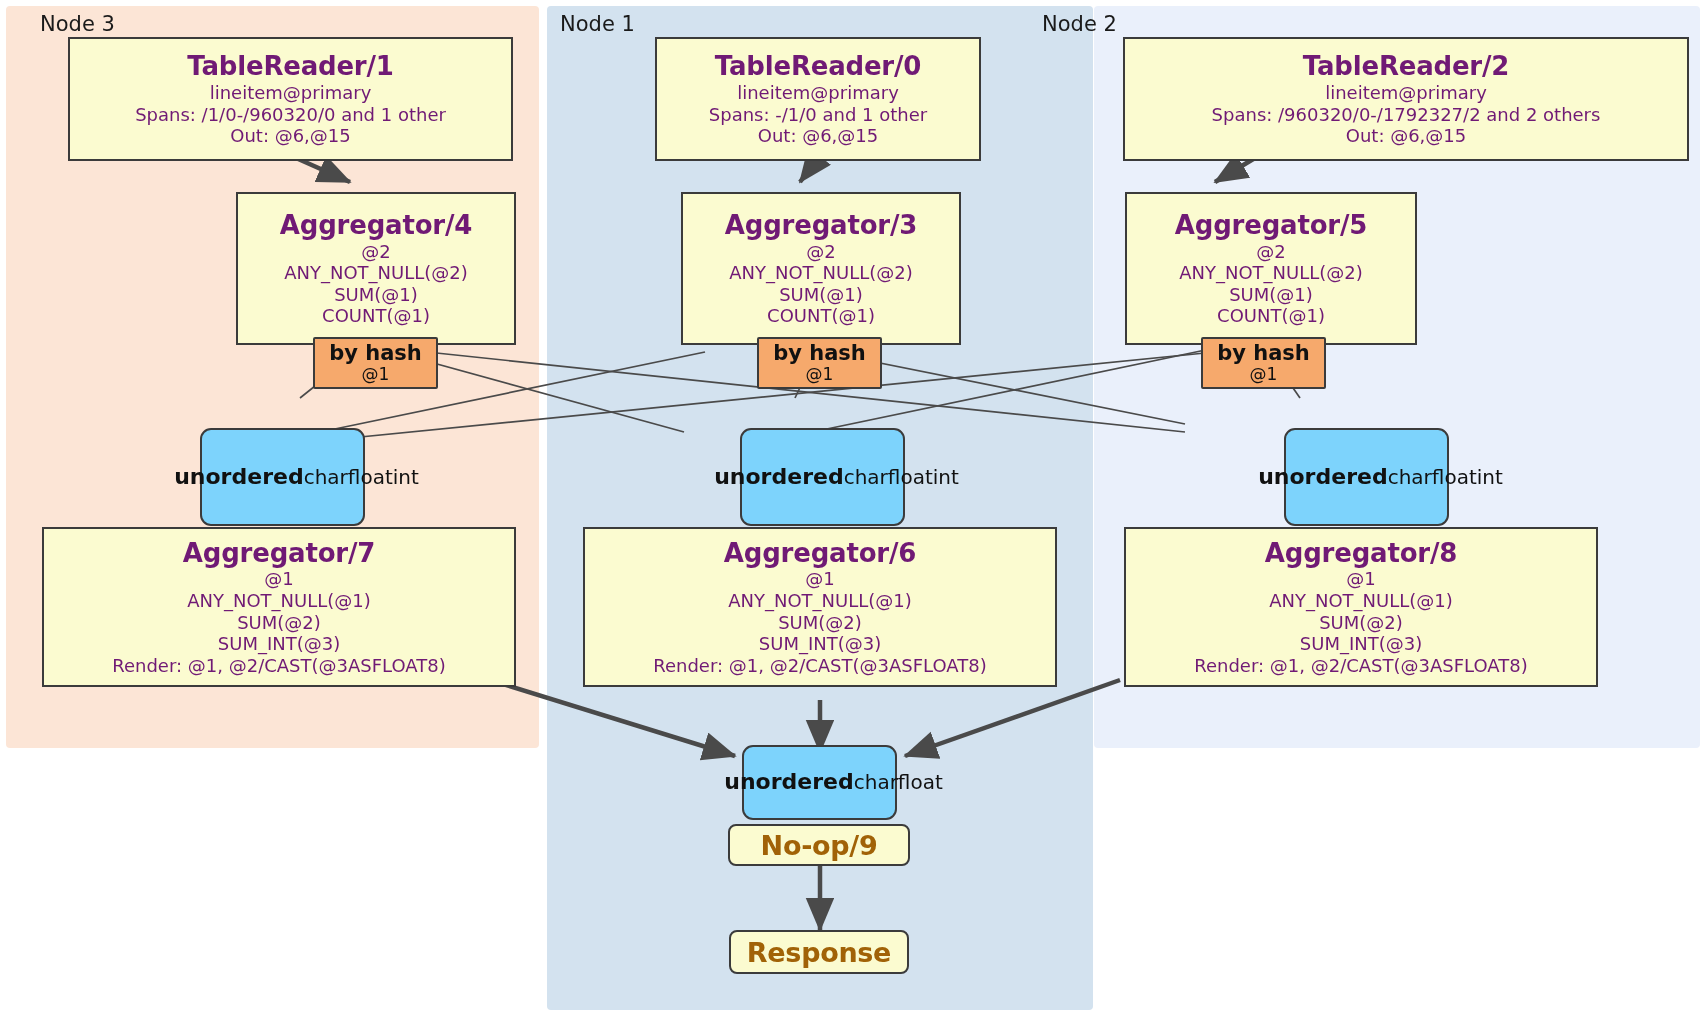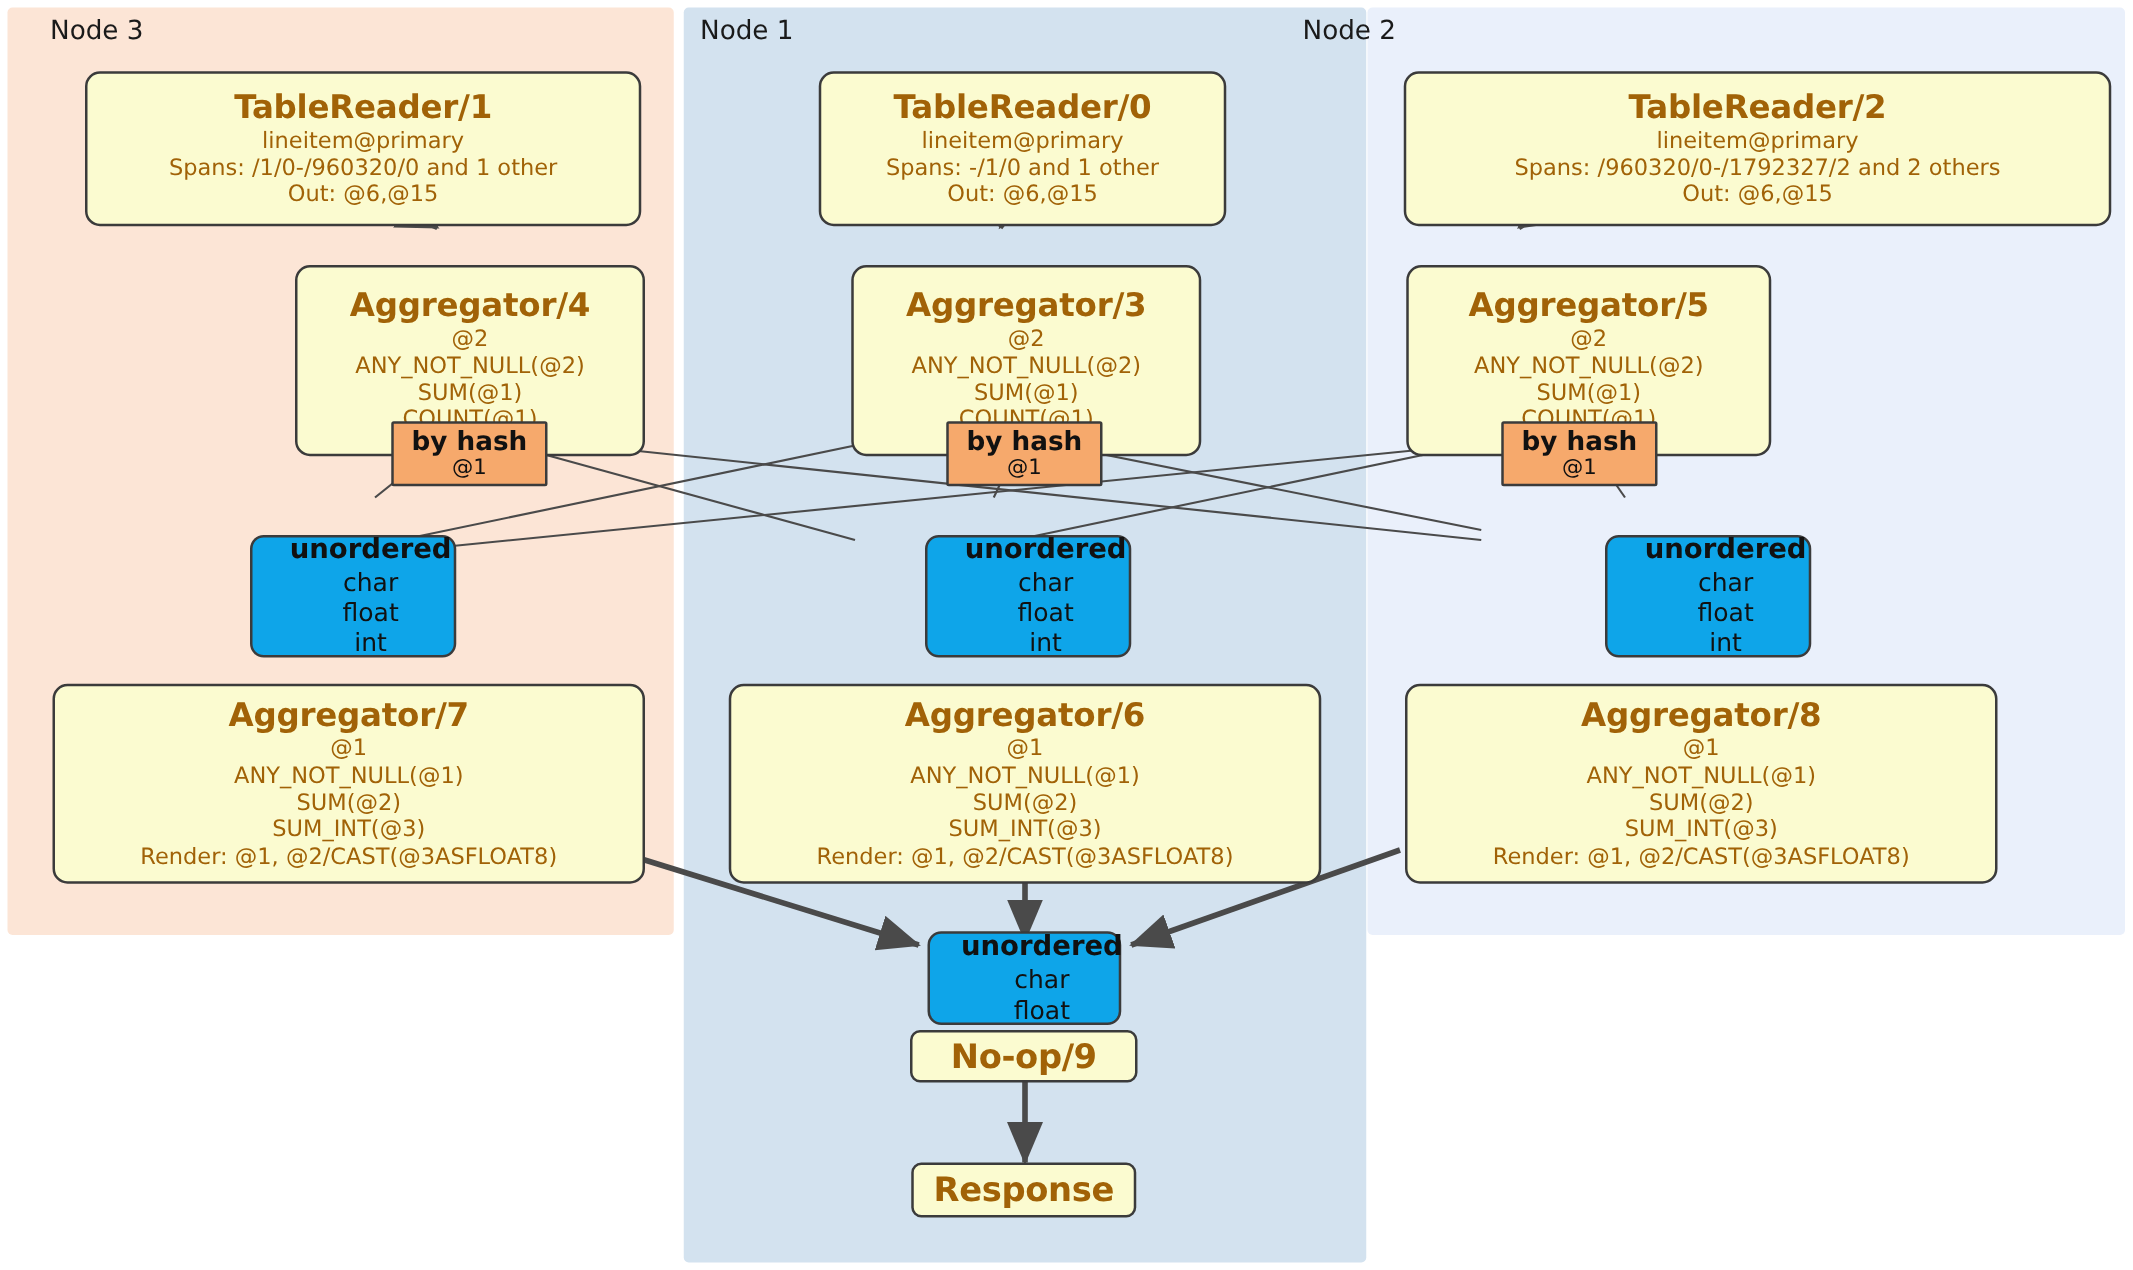--- a/index.html
+++ b/index.html
@@ -4,34 +4,34 @@
 <style>
   html,body{margin:0;padding:0;background:#ffffff;}
   body{font-family:"DejaVu Sans","Liberation Sans",sans-serif;}
   #stage{position:relative;width:1706px;height:1016px;overflow:hidden;background:#fff;}
 
   .node-panel{position:absolute;border-radius:4px;}
   .panel-label{position:absolute;font-size:21px;color:#1a1a1a;letter-spacing:0px;}
 
   .svg-layer{position:absolute;left:0;top:0;width:1706px;height:1016px;pointer-events:none;}
 
-  .box{position:absolute;box-sizing:border-box;border:2px solid #3b3b3b;border-radius:12px;
+  .box{position:absolute;box-sizing:border-box;border:2px solid #3b3b3b;border-radius:0;
        background:#fbfbd0;text-align:center;display:flex;flex-direction:column;
-       align-items:center;justify-content:center;color:#a16207;margin-top:20px;}
+       align-items:center;justify-content:center;color:#701a75;}
   .box .title{font-weight:bold;font-size:26px;line-height:1.18;letter-spacing:-0.2px;}
   .box .line{font-size:18px;line-height:1.2;white-space:nowrap;}
 
   .pill{position:absolute;box-sizing:border-box;border:2px solid #3b3b3b;border-radius:2px;
         background:#f6a96c;text-align:center;display:flex;flex-direction:column;
         align-items:center;justify-content:center;color:#111;}
   .pill .title{font-weight:bold;font-size:21px;line-height:1.1;}
   .pill .line{font-size:17px;line-height:1.15;}
 
   .router{position:absolute;box-sizing:border-box;border:2px solid #3b3b3b;border-radius:11px;
-          background:#0ea5e9;text-align:center;display:flex;flex-direction:column;
+          background:#7dd3fc;text-align:center;display:flex;flex-direction:row;
           align-items:center;justify-content:center;color:#111;padding-left:28px;}
   .router .title{font-weight:bold;font-size:22px;line-height:1.2;}
   .router .line{font-size:20px;line-height:1.22;}
 
   .small-box{position:absolute;box-sizing:border-box;border:2px solid #3b3b3b;border-radius:8px;
              background:#fbfbd0;display:flex;align-items:center;justify-content:center;color:#a16207;}
   .small-box .title{font-weight:bold;font-size:27px;letter-spacing:-0.3px;}
 </style>
 </head>
 <body>

